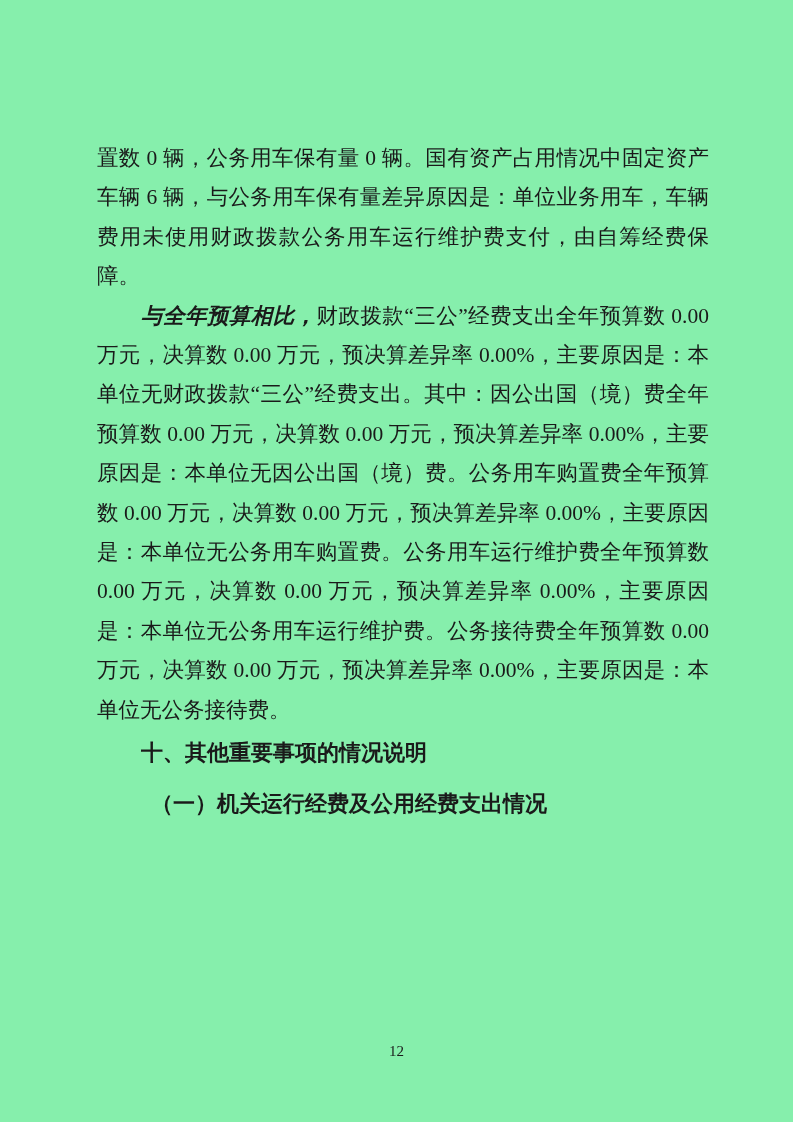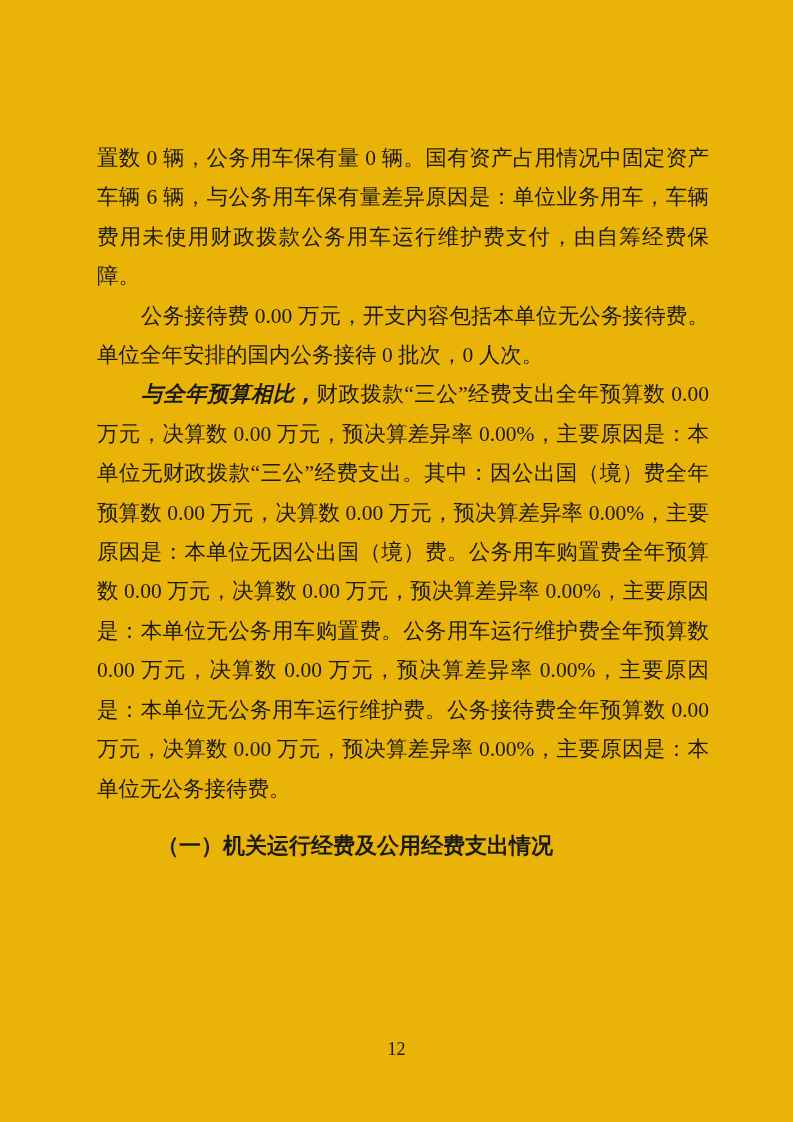--- a/index.html
+++ b/index.html
@@ -4,21 +4,21 @@
 <style>
   html, body {
     margin: 0;
     padding: 0;
     background: #ffffff;
   }
   .page {
     position: relative;
     width: 793px;
     height: 1122px;
-    background: #eab308;
+    background: #86efac;
     overflow: hidden;
     font-family: "Liberation Serif", "DejaVu Serif", serif;
     color: #1a1a1a;
   }
   .content {
     position: absolute;
     left: 97px;
     top: 139px;
     width: 612px;
   }
@@ -39,50 +39,50 @@
   }
   .h-section {
     margin: 2px 0 0 0;
     font-size: 22px;
     line-height: 41px;
     font-weight: 700;
     font-family: "Liberation Sans", "DejaVu Sans", sans-serif;
     text-indent: 44px;
   }
   .h-subsection {
-    margin: 16px;
+    margin: 10px;
     font-size: 22px;
     line-height: 42px;
     font-weight: 700;
     font-family: "Liberation Serif", "DejaVu Serif", serif;
     text-indent: 44px;
   }
   .page-number {
     position: absolute;
     left: 0;
     width: 100%;
     bottom: 62px;
     text-align: center;
-    font-size: 18px;
+    font-size: 15px;
     color: #1a1a1a;
     font-family: "Liberation Serif", "DejaVu Serif", serif;
   }
 </style>
 </head>
 <body>
 
 <div class="page">
   <div class="content">
 
     <p class="body-text">置数 0 辆，公务用车保有量 0 辆。国有资产占用情况中固定资产车辆 6 辆，与公务用车保有量差异原因是：单位业务用车，车辆费用未使用财政拨款公务用车运行维护费支付，由自筹经费保障。</p>
 
-    <p class="body-text indent">公务接待费 0.00 万元，开支内容包括本单位无公务接待费。单位全年安排的国内公务接待 0 批次，0 人次。</p>
 
     <p class="body-text indent"><span class="bold-lead">与全年预算相比，</span><span>财政拨款“三公”经费支出全年预算数 0.00 万元，决算数 0.00 万元，预决算差异率 0.00%，主要原因是：本单位无财政拨款“三公”经费支出。其中：因公出国（境）费全年预算数 0.00 万元，决算数 0.00 万元，预决算差异率 0.00%，主要原因是：本单位无因公出国（境）费。公务用车购置费全年预算数 0.00 万元，决算数 0.00 万元，预决算差异率 0.00%，主要原因是：本单位无公务用车购置费。公务用车运行维护费全年预算数 0.00 万元，决算数 0.00 万元，预决算差异率 0.00%，主要原因是：本单位无公务用车运行维护费。公务接待费全年预算数 0.00 万元，决算数 0.00 万元，预决算差异率 0.00%，主要原因是：本单位无公务接待费。</span></p>
 
+    <h2 class="h-section">十、其他重要事项的情况说明</h2>
 
     <h3 class="h-subsection">（一）机关运行经费及公用经费支出情况</h3>
 
 
   </div>
 
   <div class="page-number">12</div>
 </div>
 
 </body></html>

